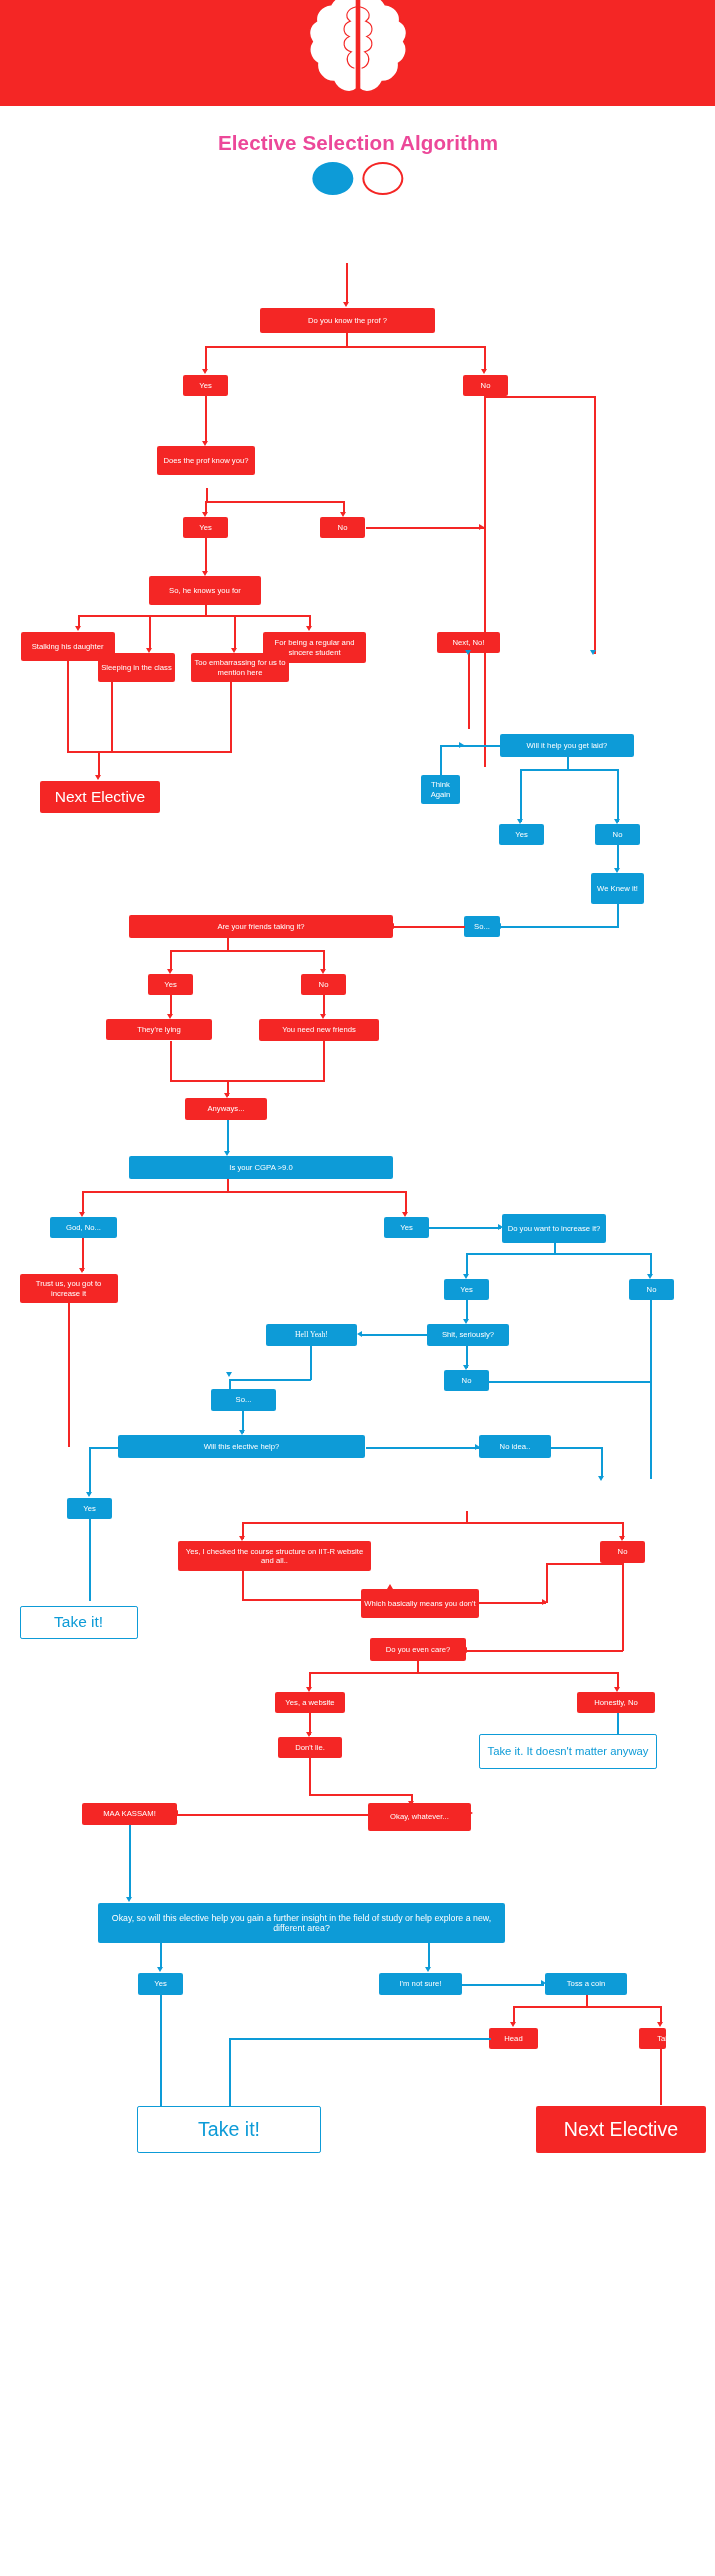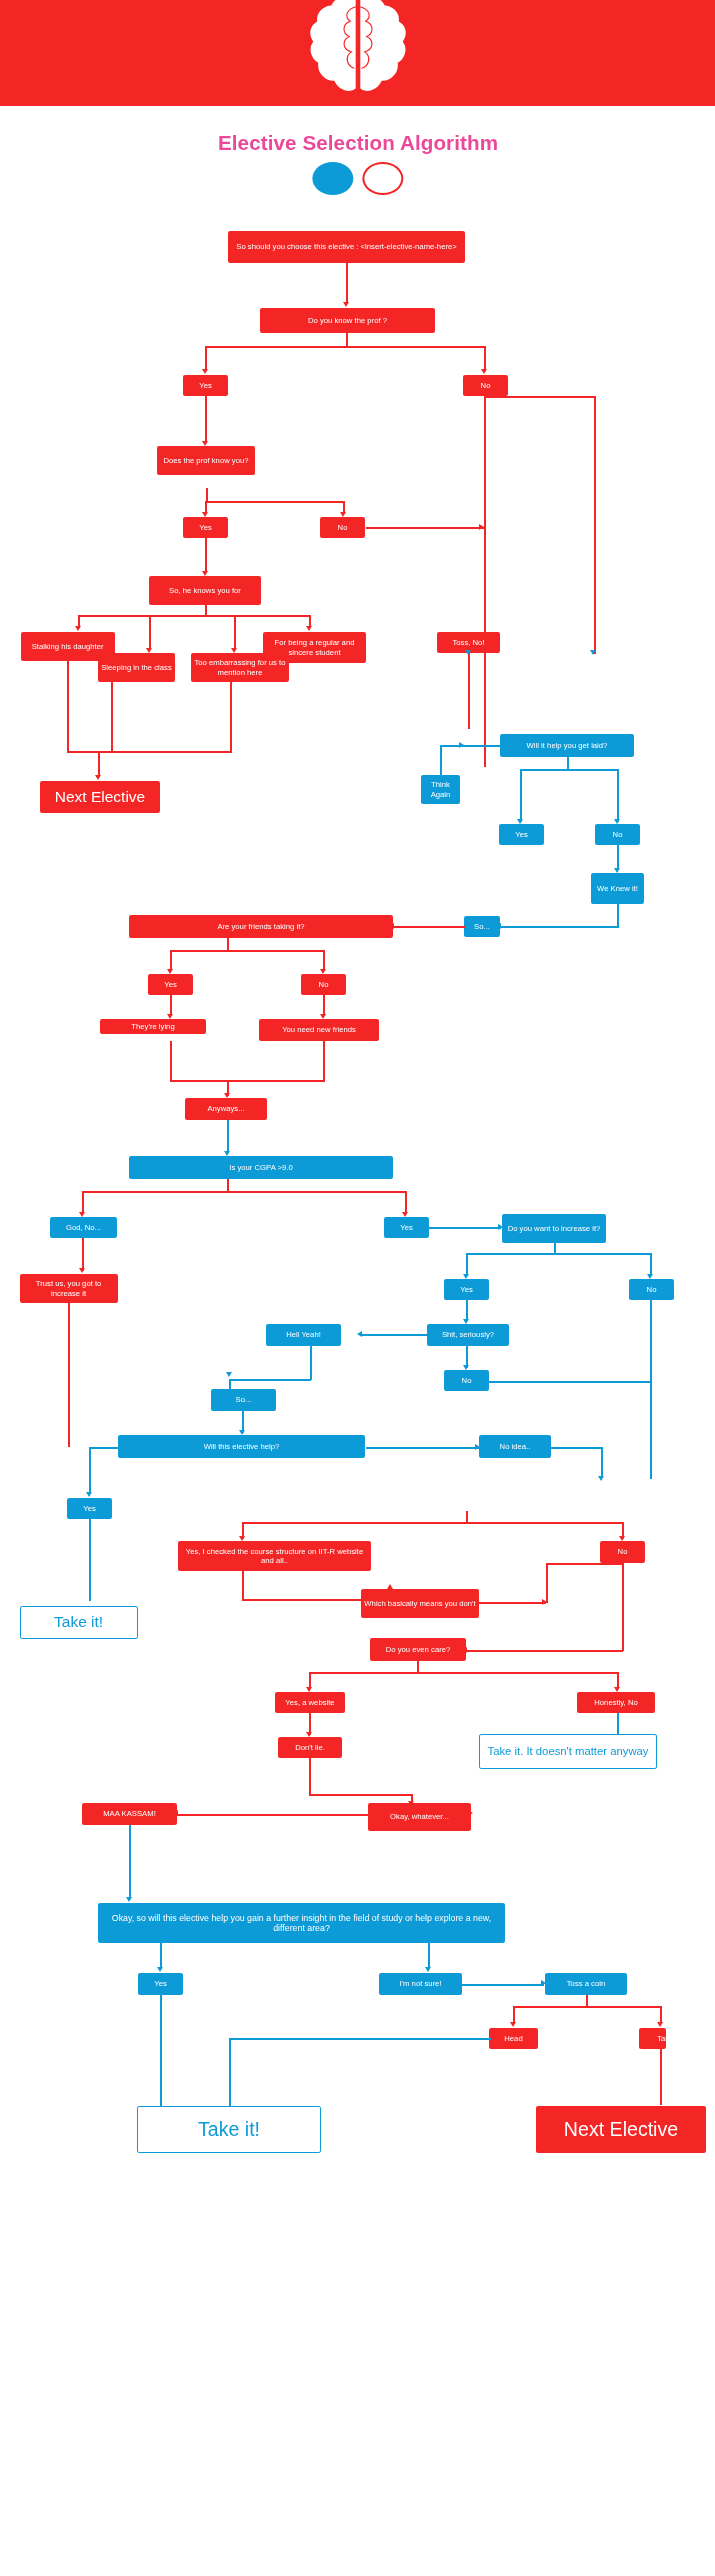--- a/index.html
+++ b/index.html
@@ -55,21 +55,20 @@
         <path d="M115 10 L115 192"></path>
       </g>
     </svg>
   </div>
   <div class="title">Elective Selection Algorithm</div>
   <div class="legend">
     <div class="dot blue"></div>
     <div class="dot red"></div>
   </div>
 
-  <div class="box red" style="left:228px;top:231px;width:237px;height:32px;">So should you choose this elective : &lt;insert-elective-name-here&gt;</div>
   <div class="ln" style="left:346px;top:263px;width:1.5px;height:40px;"></div>
   <div class="arrow d" style="left:343px;top:302px;"></div>
 
   <div class="box red" style="left:260px;top:308px;width:175px;height:25px;">Do you know the prof ?</div>
 
   <div class="ln" style="left:205px;top:346px;width:143px;height:1.5px;"></div>
   <div class="ln" style="left:346px;top:333px;width:1.5px;height:14.4px;"></div>
   <div class="ln" style="left:346px;top:346px;width:139px;height:1.5px;"></div>
   <div class="ln" style="left:205px;top:346px;width:1.5px;height:25px;"></div>
   <div class="ln" style="left:484px;top:346px;width:1.5px;height:25px;"></div>
@@ -124,21 +123,21 @@
   <div class="ln" style="left:67px;top:660px;width:1.5px;height:93px;"></div>
   <div class="ln" style="left:67px;top:751px;width:31px;height:1.5px;"></div>
   <div class="ln" style="left:111px;top:682px;width:1.5px;height:69px;"></div>
   <div class="ln" style="left:98px;top:751px;width:1.5px;height:26px;"></div>
   <div class="ln" style="left:98px;top:751px;width:134px;height:1.5px;"></div>
   <div class="ln" style="left:230px;top:682px;width:1.5px;height:69px;"></div>
   <div class="arrow d" style="left:95px;top:775px;"></div>
 
   <div class="box red big" style="left:40px;top:781px;width:120px;height:32px;">Next Elective</div>
 
-  <div class="box red" style="left:437px;top:632px;width:63px;height:20.6px;">Toss, No!</div>
+  <div class="box red" style="left:437px;top:632px;width:63px;height:20.6px;">Next, No!</div>
   <div class="ln" style="left:468px;top:652px;width:1.5px;height:77px;"></div>
   <div class="arrow d b" style="left:590px;top:650px;"></div>
   <div class="arrow d b" style="left:465px;top:650px;"></div>
 
   <div class="box blue" style="left:500px;top:734px;width:134px;height:23px;">Will it help you get laid?</div>
   <div class="box blue" style="left:421px;top:775px;width:39px;height:29px;">Think Again</div>
   <div class="ln b" style="left:440px;top:745px;width:61px;height:1.5px;"></div>
   <div class="ln b" style="left:440px;top:745px;width:1.5px;height:30px;"></div>
   <div class="arrow r b" style="left:459px;top:742px;"></div>
 
@@ -173,21 +172,21 @@
   <div class="arrow d" style="left:320px;top:969px;"></div>
 
   <div class="box red" style="left:148px;top:974px;width:45px;height:20.6px;">Yes</div>
   <div class="box red" style="left:301px;top:974px;width:45px;height:20.6px;">No</div>
 
   <div class="ln" style="left:170px;top:994px;width:1.5px;height:21.6px;"></div>
   <div class="ln" style="left:323px;top:994px;width:1.5px;height:21.6px;"></div>
   <div class="arrow d" style="left:167px;top:1014px;"></div>
   <div class="arrow d" style="left:320px;top:1014px;"></div>
 
-  <div class="box red" style="left:100px;top:1019px;width:106px;height:15px;">They're lying</div>
+  <div class="box red" style="left:106px;top:1019px;width:106px;height:21px;">They're lying</div>
   <div class="box red" style="left:259px;top:1019px;width:120px;height:21.6px;">You need new friends</div>
 
   <div class="ln" style="left:170px;top:1041px;width:1.5px;height:40px;"></div>
   <div class="ln" style="left:323px;top:1041px;width:1.5px;height:40px;"></div>
   <div class="ln" style="left:170px;top:1080px;width:155px;height:1.5px;"></div>
   <div class="ln" style="left:227px;top:1080px;width:1.5px;height:15.5px;"></div>
   <div class="arrow d" style="left:224px;top:1093px;"></div>
 
   <div class="box red" style="left:185px;top:1098px;width:82px;height:21.6px;">Anyways...</div>
 
@@ -223,21 +222,21 @@
   <div class="ln" style="left:82px;top:1238px;width:1.5px;height:33px;"></div>
   <div class="arrow d" style="left:79px;top:1268px;"></div>
   <div class="box red" style="left:19.6px;top:1274px;width:98px;height:29px;">Trust us, you got to increase it</div>
 
   <div class="ln b" style="left:466px;top:1299px;width:1.5px;height:21.6px;"></div>
   <div class="arrow d b" style="left:463px;top:1319px;"></div>
   <div class="box blue" style="left:427px;top:1324px;width:82px;height:21.6px;">Shit, seriously?</div>
 
   <div class="ln b" style="left:361px;top:1334px;width:67px;height:1.5px;"></div>
   <div class="arrow l b" style="left:357px;top:1331px;"></div>
-  <div class="box blue" style="left:266px;top:1324px;width:75px;height:21.6px;">Hell Yeah!</div>
+  <div class="box blue" style="left:266px;top:1324px;width:91px;height:21.6px;font-family:Liberation Serif, serif;">Hell Yeah!</div>
 
   <div class="ln b" style="left:466px;top:1346px;width:1.5px;height:21.6px;"></div>
   <div class="arrow d b" style="left:463px;top:1365px;"></div>
   <div class="box blue" style="left:444px;top:1370px;width:45px;height:20.6px;">No</div>
 
   <div class="ln b" style="left:310px;top:1346px;width:1.5px;height:34px;"></div>
   <div class="arrow d b" style="left:226px;top:1372px;"></div>
   <div class="ln b" style="left:229px;top:1379px;width:82px;height:1.5px;"></div>
   <div class="ln b" style="left:229px;top:1379px;width:1.5px;height:11.3px;"></div>
   <div class="box blue" style="left:211px;top:1389px;width:65px;height:21.6px;">So...</div>

